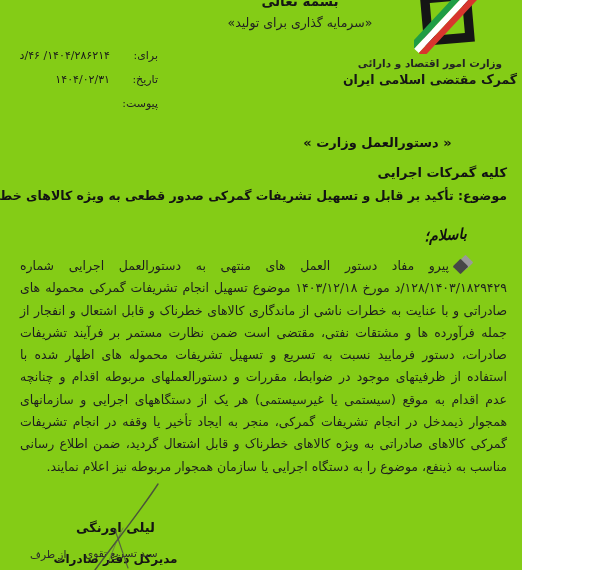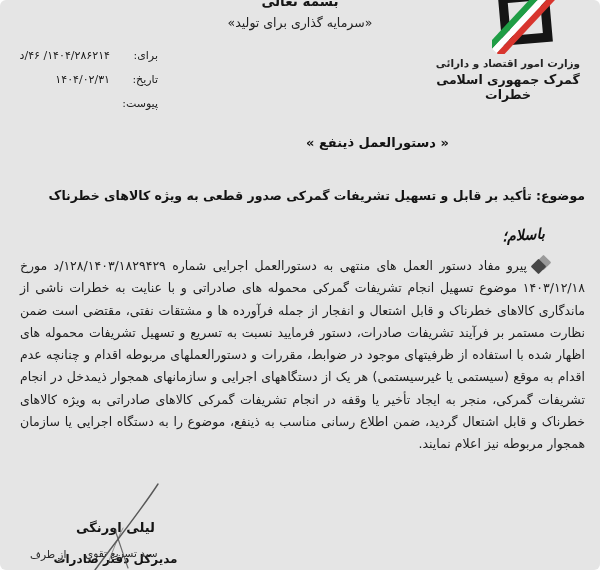--- a/index.html
+++ b/index.html
@@ -8,22 +8,22 @@
     --red: #d8352e;
   }
   *{ box-sizing:border-box; margin:0; padding:0; }
   html,body{ width:600px; height:570px; }
   body{
     background:#ffffff;
     font-family:"DejaVu Sans", sans-serif;
     color:var(--ink);
   }
   .page{
-    position:relative; width:600px; height:570px;
-    overflow:hidden; background:#e5e5e5;border-radius:6px;
+    position:relative; width:522px; height:570px;
+    overflow:hidden; background:#84cc16;
   }
   
   .besmele{
     position:absolute; top:-7px; left:0; width:600px;
     text-align:center; font-size:13.5px; font-weight:700;
     direction:rtl; color:#161616;
   }
   .slogan{
     position:absolute; top:15px; left:0; width:600px;
     text-align:center; font-size:12.5px; direction:rtl; color:#222;
@@ -111,32 +111,33 @@
       <g transform="rotate(-47 50 42)">
         <rect x="-18" y="28" width="136" height="9.5" fill="var(--green)"></rect>
         <rect x="-18" y="37.5" width="136" height="9.5" fill="#ffffff"></rect>
         <rect x="-18" y="47" width="136" height="9.5" fill="var(--red)"></rect>
       </g>
     </svg>
   </div>
 
   <div class="ministry">
     <div class="min1">وزارت امور اقتصاد و دارائی</div>
-    <div class="min2">گمرک جمهوری اسلامی خطرات</div>
+    <div class="min2">گمرک مقتضی اسلامی ایران</div>
   </div>
 
   <div class="fields">
     <div class="f-label">برای:</div>
     <div class="f-value">۱۴۰۴/۲۸۶۲۱۴/ ۴۶/د</div>
     <div class="f-label">تاریخ:</div>
     <div class="f-value">۱۴۰۴/۰۲/۳۱</div>
     <div class="f-label">پیوست:</div>
   </div>
 
-  <div class="title">« دستورالعمل ذینفع »</div>
+  <div class="title">« دستورالعمل وزارت »</div>
+  <div class="addressee">کلیه گمرکات اجرایی</div>
   <div class="subject">موضوع: تأکید بر قابل و تسهیل تشریفات گمرکی صدور قطعی به ویژه کالاهای خطرناک</div>
   <div class="salutation">باسلام؛</div>
 
   <p class="body-par"><span class="orn"><i class="dA"></i><i class="dB"></i></span><span>پیرو مفاد دستور العمل های منتهی به دستورالعمل اجرایی شماره ۱۲۸/۱۴۰۳/۱۸۲۹۴۲۹/د مورخ ۱۴۰۳/۱۲/۱۸ موضوع تسهیل انجام تشریفات گمرکی محموله های صادراتی و با عنایت به خطرات ناشی از ماندگاری کالاهای خطرناک و قابل اشتعال و انفجار از جمله فرآورده ها و مشتقات نفتی، مقتضی است ضمن نظارت مستمر بر فرآیند تشریفات صادرات، دستور فرمایید نسبت به تسریع و تسهیل تشریفات محموله های اظهار شده با استفاده از ظرفیتهای موجود در ضوابط، مقررات و دستورالعملهای مربوطه اقدام و چنانچه عدم اقدام به موقع (سیستمی یا غیرسیستمی) هر یک از دستگاههای اجرایی و سازمانهای همجوار ذیمدخل در انجام تشریفات گمرکی، منجر به ایجاد تأخیر یا وقفه در انجام تشریفات گمرکی کالاهای صادراتی به ویژه کالاهای خطرناک و قابل اشتعال گردید، ضمن اطلاع رسانی مناسب به ذینفع، موضوع را به دستگاه اجرایی یا سازمان همجوار مربوطه نیز اعلام نمایند.</span></p>
 
   <div class="sig">
     <div class="sig-name">لیلی اورنگی</div>
     <div class="sig-title">مدیرکل دفتر صادرات</div>
   </div>
   <div class="obo-label">از طرف</div>

